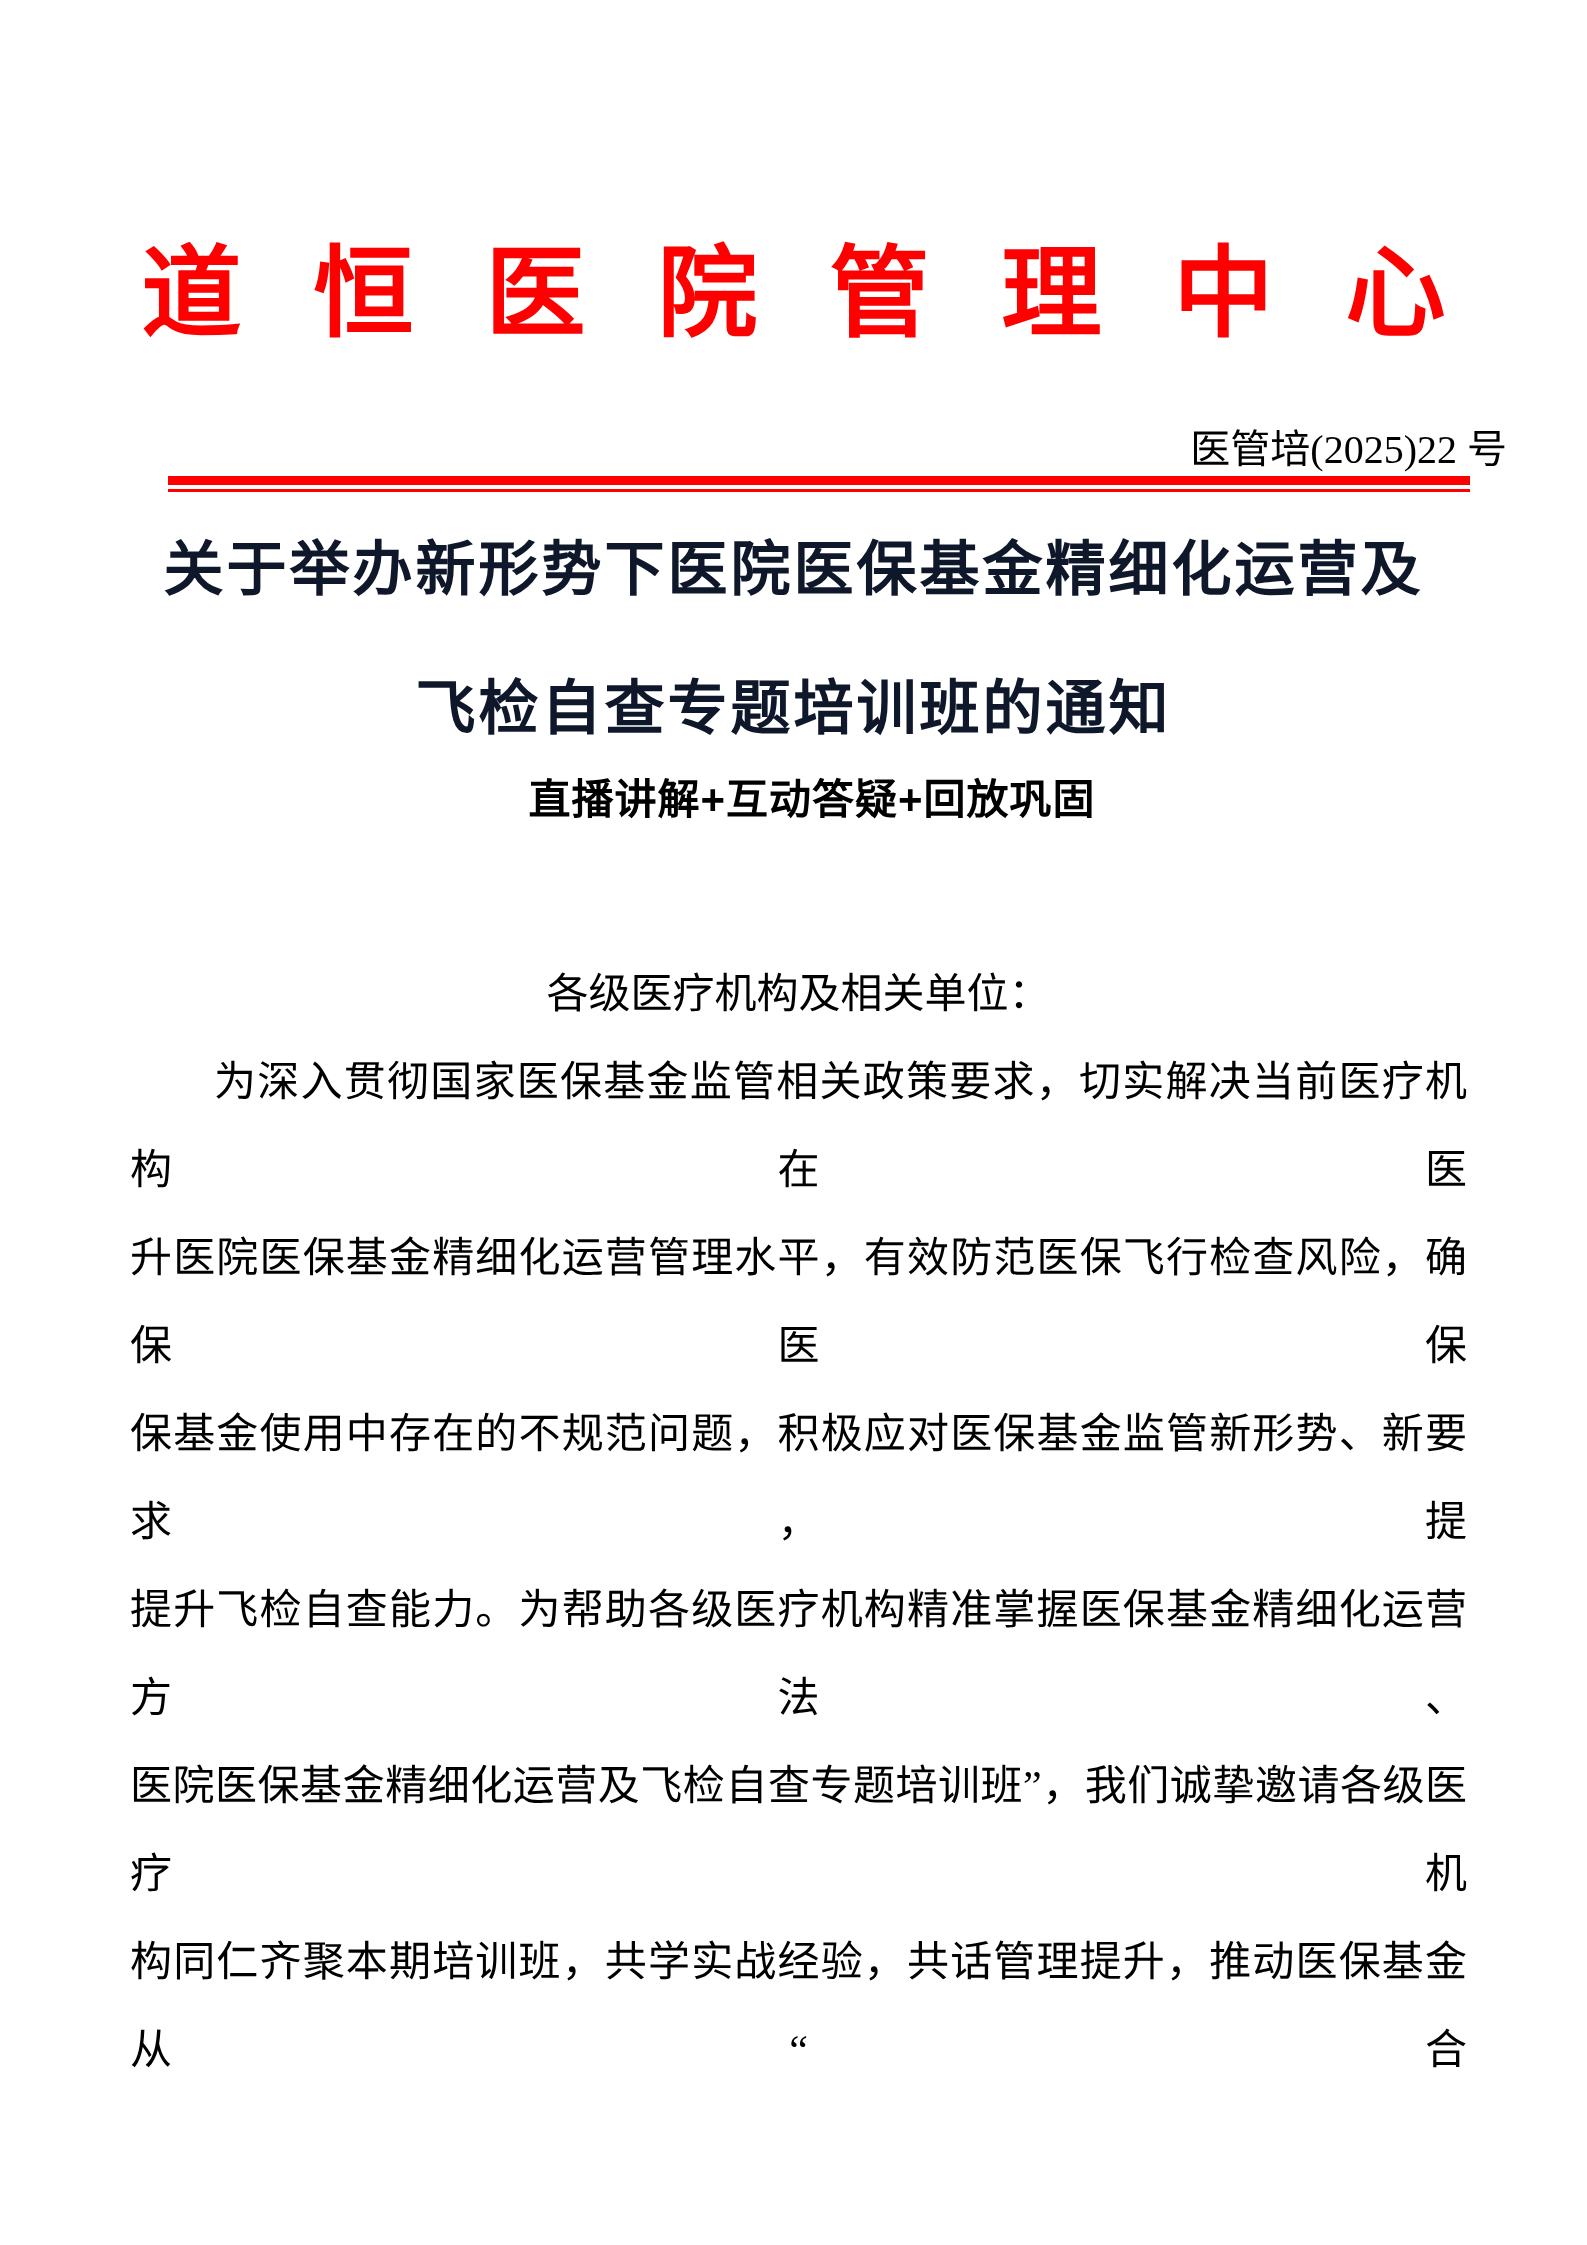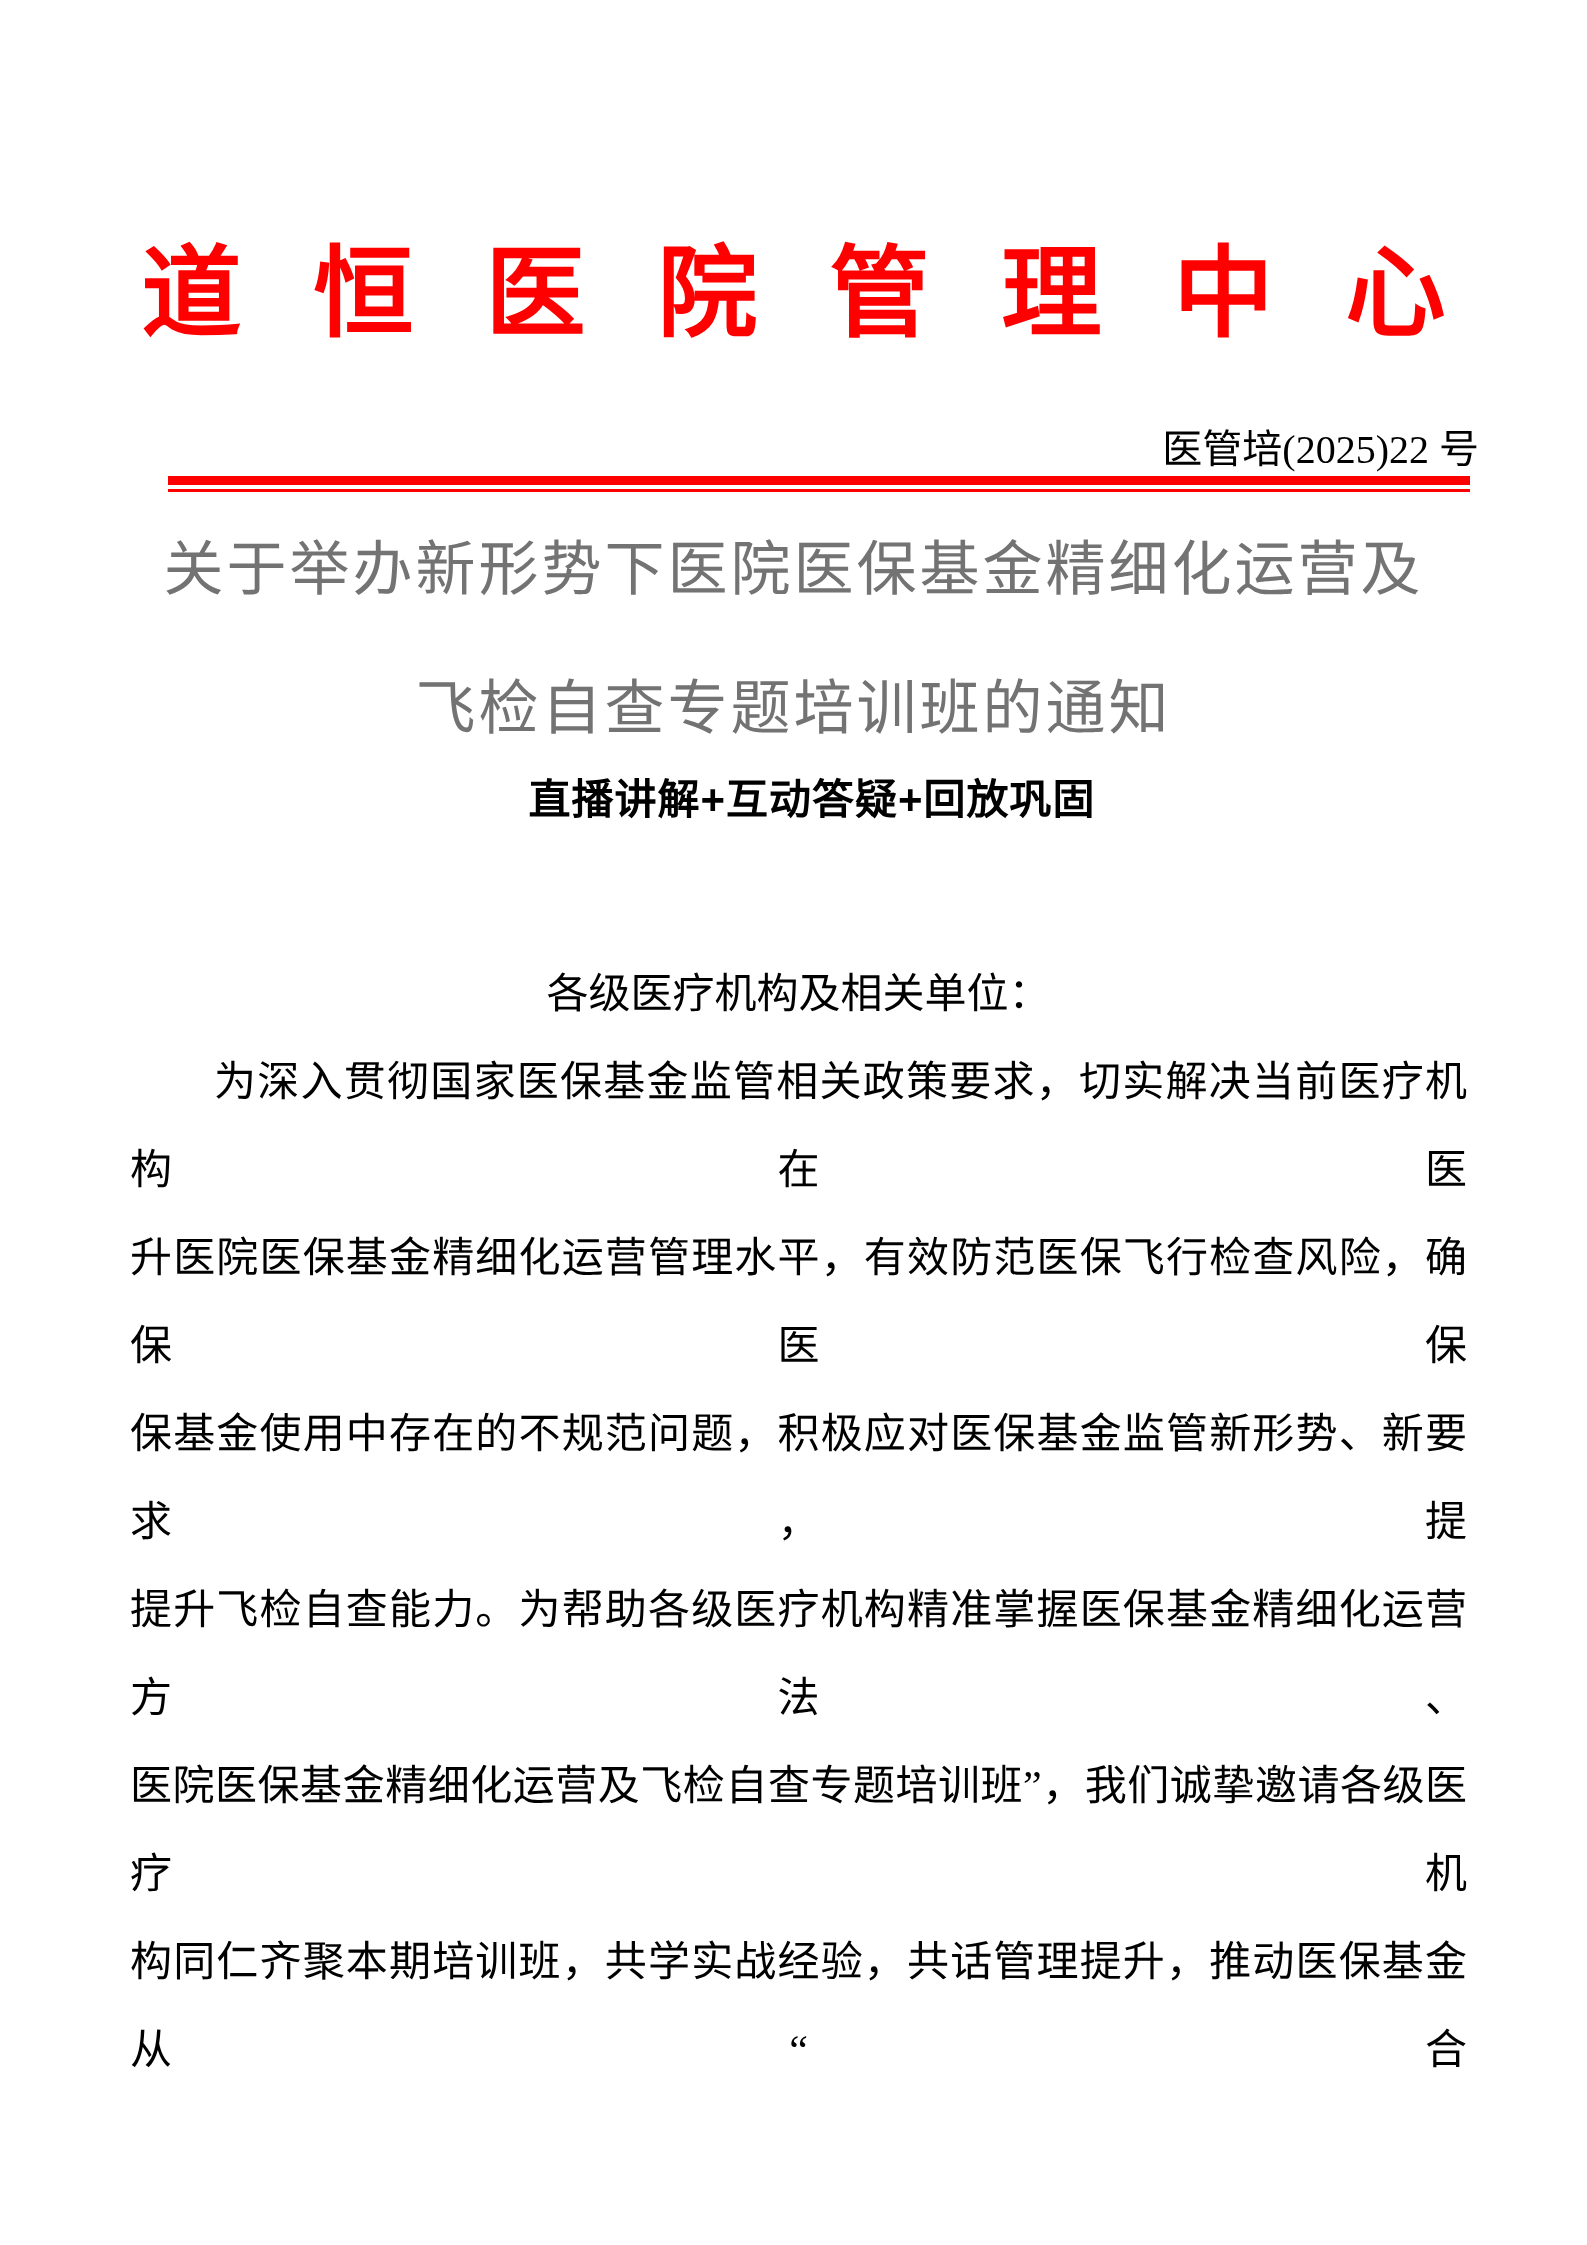--- a/index.html
+++ b/index.html
@@ -22,44 +22,44 @@
     font-family: "Liberation Serif", "DejaVu Serif", serif;
     font-weight: 700;
     font-size: 100px;
     line-height: 1.05;
     letter-spacing: 72px;
     color: #FF0000;
     white-space: nowrap;
   }
   .doc-number {
     margin-top: 83px;
-    padding-right: 108px;
+    padding-right: 80px;
     text-align: right;
     font-family: "Liberation Serif", "DejaVu Serif", serif;
     font-size: 40px;
     line-height: 1;
     color: #000000;
   }
   .red-rule {
     margin: 6px 117px 0 168px;
   }
   .red-rule .rule-thick { height: 9px; background: #FF0000; }
   .red-rule .rule-gap   { height: 4px; background: transparent; }
   .red-rule .rule-thin  { height: 3px; background: #FF0000; }
 
   
   .notice-title {
     margin: 16px 0 0 0;
     text-align: center;
     font-family: "Liberation Sans", "DejaVu Sans", sans-serif;
-    font-weight: 400;
+    font-weight: 700;
     font-size: 60px;
     line-height: 123px;
     letter-spacing: 3px;
-    color: #737373;
+    color: #0f172a;
   }
   .notice-subtitle {
     margin: 5px 0 0 0;
     text-align: center;
     font-family: "Liberation Sans", "DejaVu Sans", sans-serif;
     font-weight: 700;
     font-size: 42px;
     line-height: 50px;
     letter-spacing: 1px;
     color: #000000;

